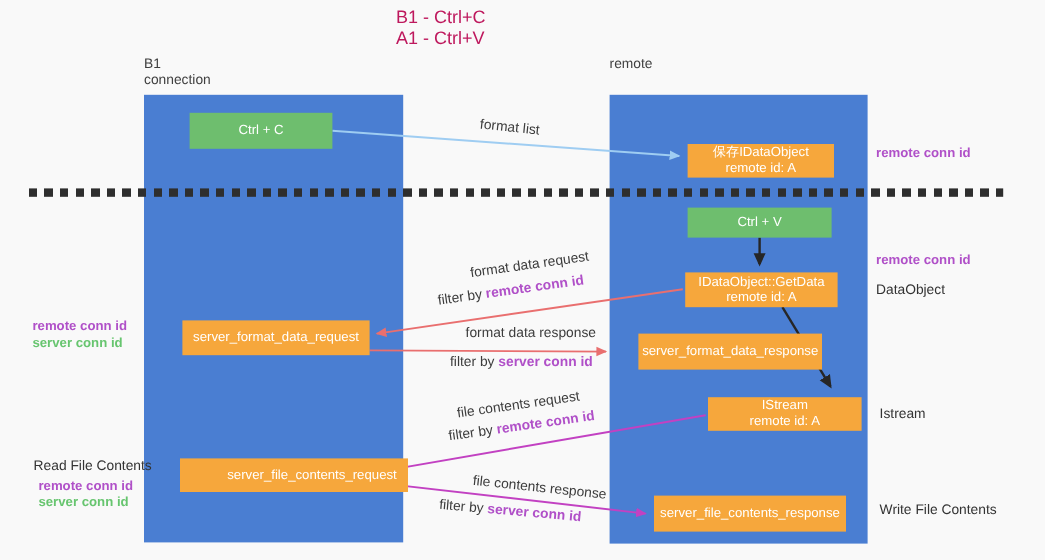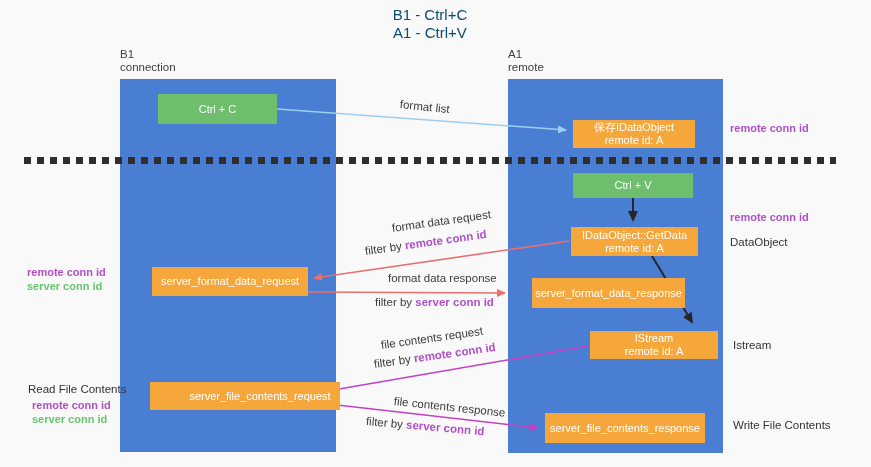--- a/index.html
+++ b/index.html
@@ -6,21 +6,21 @@
   body{
     width:871px;height:467px;
     background:#f9f9f9;
     font-family:"Liberation Sans", sans-serif;
     position:relative;
     overflow:hidden;
   }
   .canvas{position:absolute;left:0;top:0;width:871px;height:467px;}
   .title{
     position:absolute;left:330px;top:6px;width:200px;
-    text-align:center;font-size:15px;line-height:18px;color:#0c4a6e;
+    text-align:left;font-size:15px;line-height:18px;color:#be185d;
   }
   .lane-header{
     position:absolute;text-align:left;font-size:11.5px;line-height:13px;color:#3f3f3f;
   }
   .lifeline{
     position:absolute;background:#4a7ed2;
   }
   .divider{
     position:absolute;left:24px;top:157px;width:812px;height:7px;
     background:repeating-linear-gradient(90deg,#2e2e2e 0 7px,transparent 7px 13px);
@@ -50,21 +50,20 @@
   <div class="title">
     <div>B1 - Ctrl+C</div>
     <div>A1 - Ctrl+V</div>
   </div>
 
   <div class="lane-header" style="left:120px;top:48px;width:195px;">
     <div>B1</div>
     <div>connection</div>
   </div>
   <div class="lane-header" style="left:508px;top:48px;width:215px;">
-    <div>A1</div>
     <div>remote</div>
   </div>
 
   <div class="lifeline" style="left:120px;top:79px;width:216px;height:373px;"></div>
   <div class="lifeline" style="left:508px;top:79px;width:215px;height:374px;"></div>
 
   <div class="divider"></div>
 
   <svg class="arrows" width="871" height="467">
     <defs>

